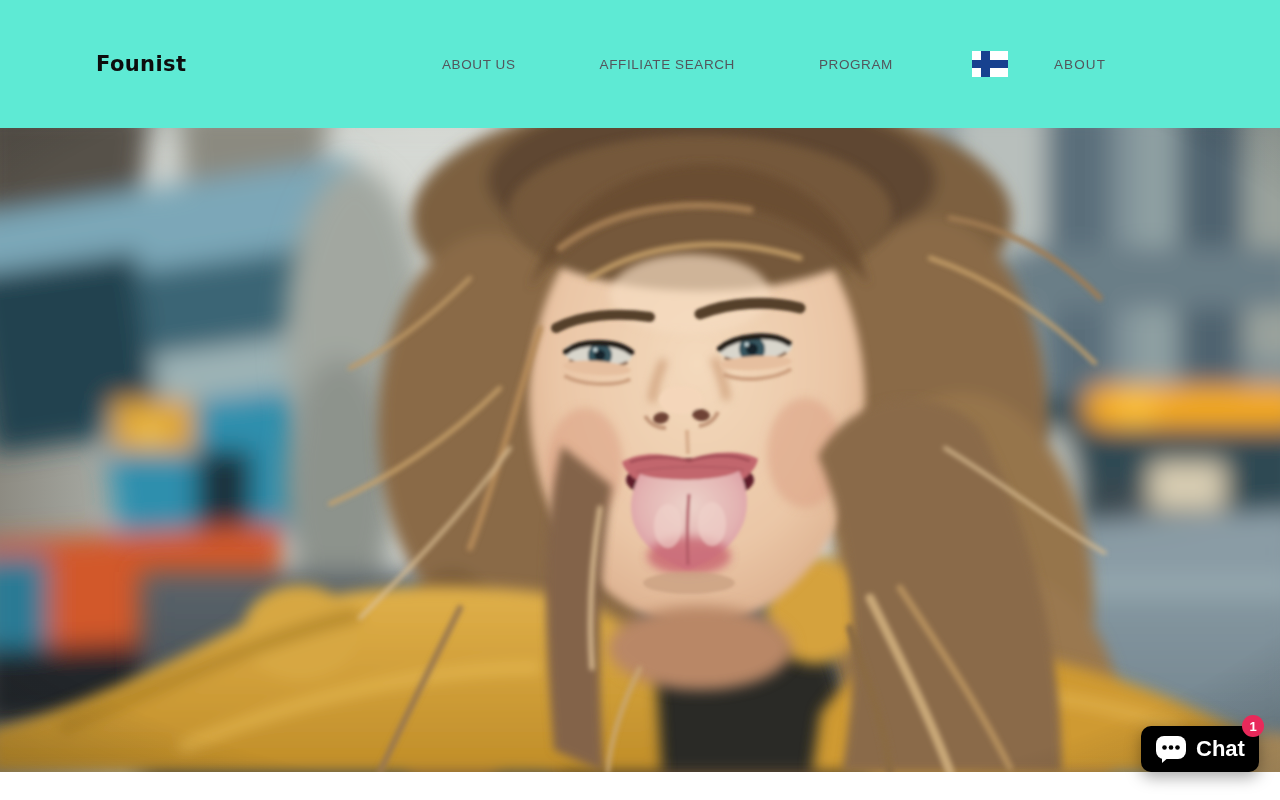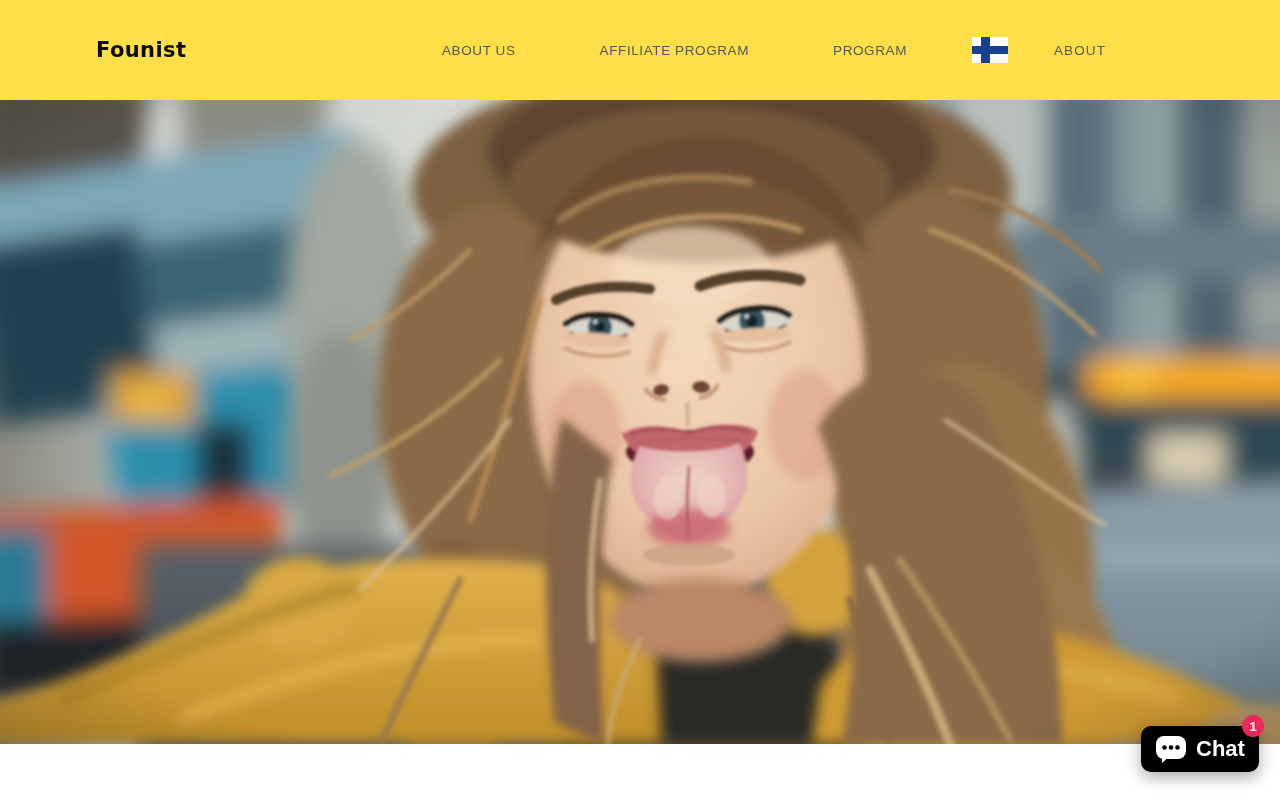--- a/index.html
+++ b/index.html
@@ -1,20 +1,20 @@
 <!DOCTYPE html>
 <html><head>
 <meta charset="utf-8">
 <style>
   * { margin:0; padding:0; box-sizing:border-box; }
   html,body { width:1280px; height:800px; background:#ffffff; overflow:hidden;
               font-family:"Liberation Sans", sans-serif; }
 
   
-  .site-header { position:relative; width:1280px; height:100px; background:#fde047; }
+  .site-header { position:relative; width:1280px; height:128px; background:#5eead4; }
   .logo { position:absolute; left:96px; top:50%; transform:translateY(-50%);
           font-family:"DejaVu Sans", sans-serif; font-weight:bold; font-size:21px;
           letter-spacing:0.4px; color:#0d0d0d; cursor:pointer; }
   .main-nav { position:absolute; left:398px; top:0; height:100%; display:flex;
               align-items:center; gap:40px; }
   .main-nav a { font-size:13.5px; color:#53565c; letter-spacing:0.6px;
                 text-decoration:none; cursor:pointer; white-space:nowrap;margin-left:44px; }
   .header-right { position:absolute; left:972px; top:0; height:100%;
                   display:flex; align-items:center; gap:46px; }
   .flag-btn { position:relative; width:36px; height:26px; background:#ffffff;
@@ -40,21 +40,21 @@
                 font-weight:bold; display:flex; align-items:center; justify-content:center; }
 </style>
 </head>
 <body>
 
 <header class="site-header">
   <div class="logo">Founist</div>
 
   <nav class="main-nav">
     <a>ABOUT US</a>
-    <a>AFFILIATE PROGRAM</a>
+    <a>AFFILIATE SEARCH</a>
     <a>PROGRAM</a>
   </nav>
 
   <div class="header-right">
     <button class="flag-btn">
       <span>
         <span class="flag-bar-h"></span>
         <span class="flag-bar-v"></span>
       </span>
     </button>

